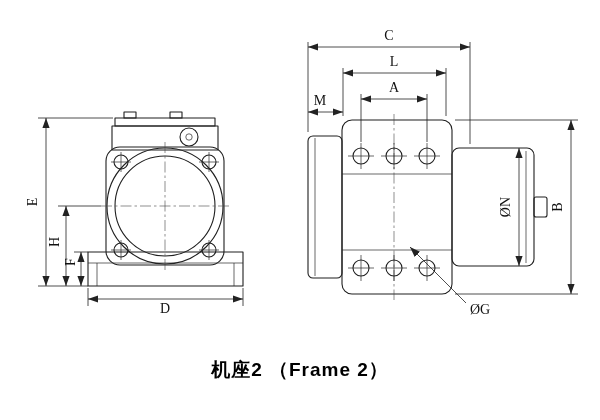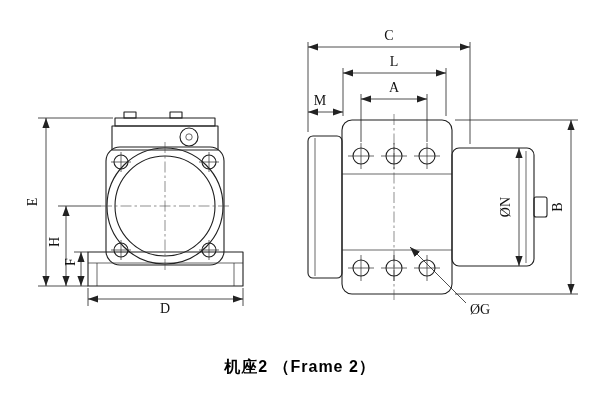--- a/index.html
+++ b/index.html
@@ -5,21 +5,21 @@
   html,body{margin:0;padding:0;background:#fff}
   .stage{position:relative;width:600px;height:420px;background:#fff;
          font-family:"Liberation Sans",sans-serif;overflow:hidden}
   svg{display:block}
   .ol{fill:none;stroke:#1f1f1f;stroke-width:1.1;stroke-linejoin:round;stroke-linecap:round}
   .thin{fill:none;stroke:#2a2a2a;stroke-width:0.7}
   .dim{fill:none;stroke:#222;stroke-width:0.8}
   .cl{fill:none;stroke:#444;stroke-width:0.6;stroke-dasharray:11 3 2.5 3}
   .dlabel{font-family:"Liberation Serif",serif;font-size:14px;fill:#111}
   .caption{position:absolute;left:0;right:0;top:357px;text-align:center;
-           font-weight:bold;font-size:16px;color:#000;letter-spacing:1px}
+           font-weight:bold;font-size:19px;color:#000;letter-spacing:1px}
 </style>
 </head>
 <body>
 
 <div class="stage">
 <svg width="600" height="420" viewBox="0 0 600 420">
   <defs>
     <marker id="arr" viewBox="0 0 10 8" markerWidth="11" markerHeight="9" refX="9.5" refY="4" orient="auto-start-reverse" markerUnits="userSpaceOnUse">
       <path d="M0,0.6 L9.5,4 L0,7.4 Z" fill="#222"></path>
     </marker>

